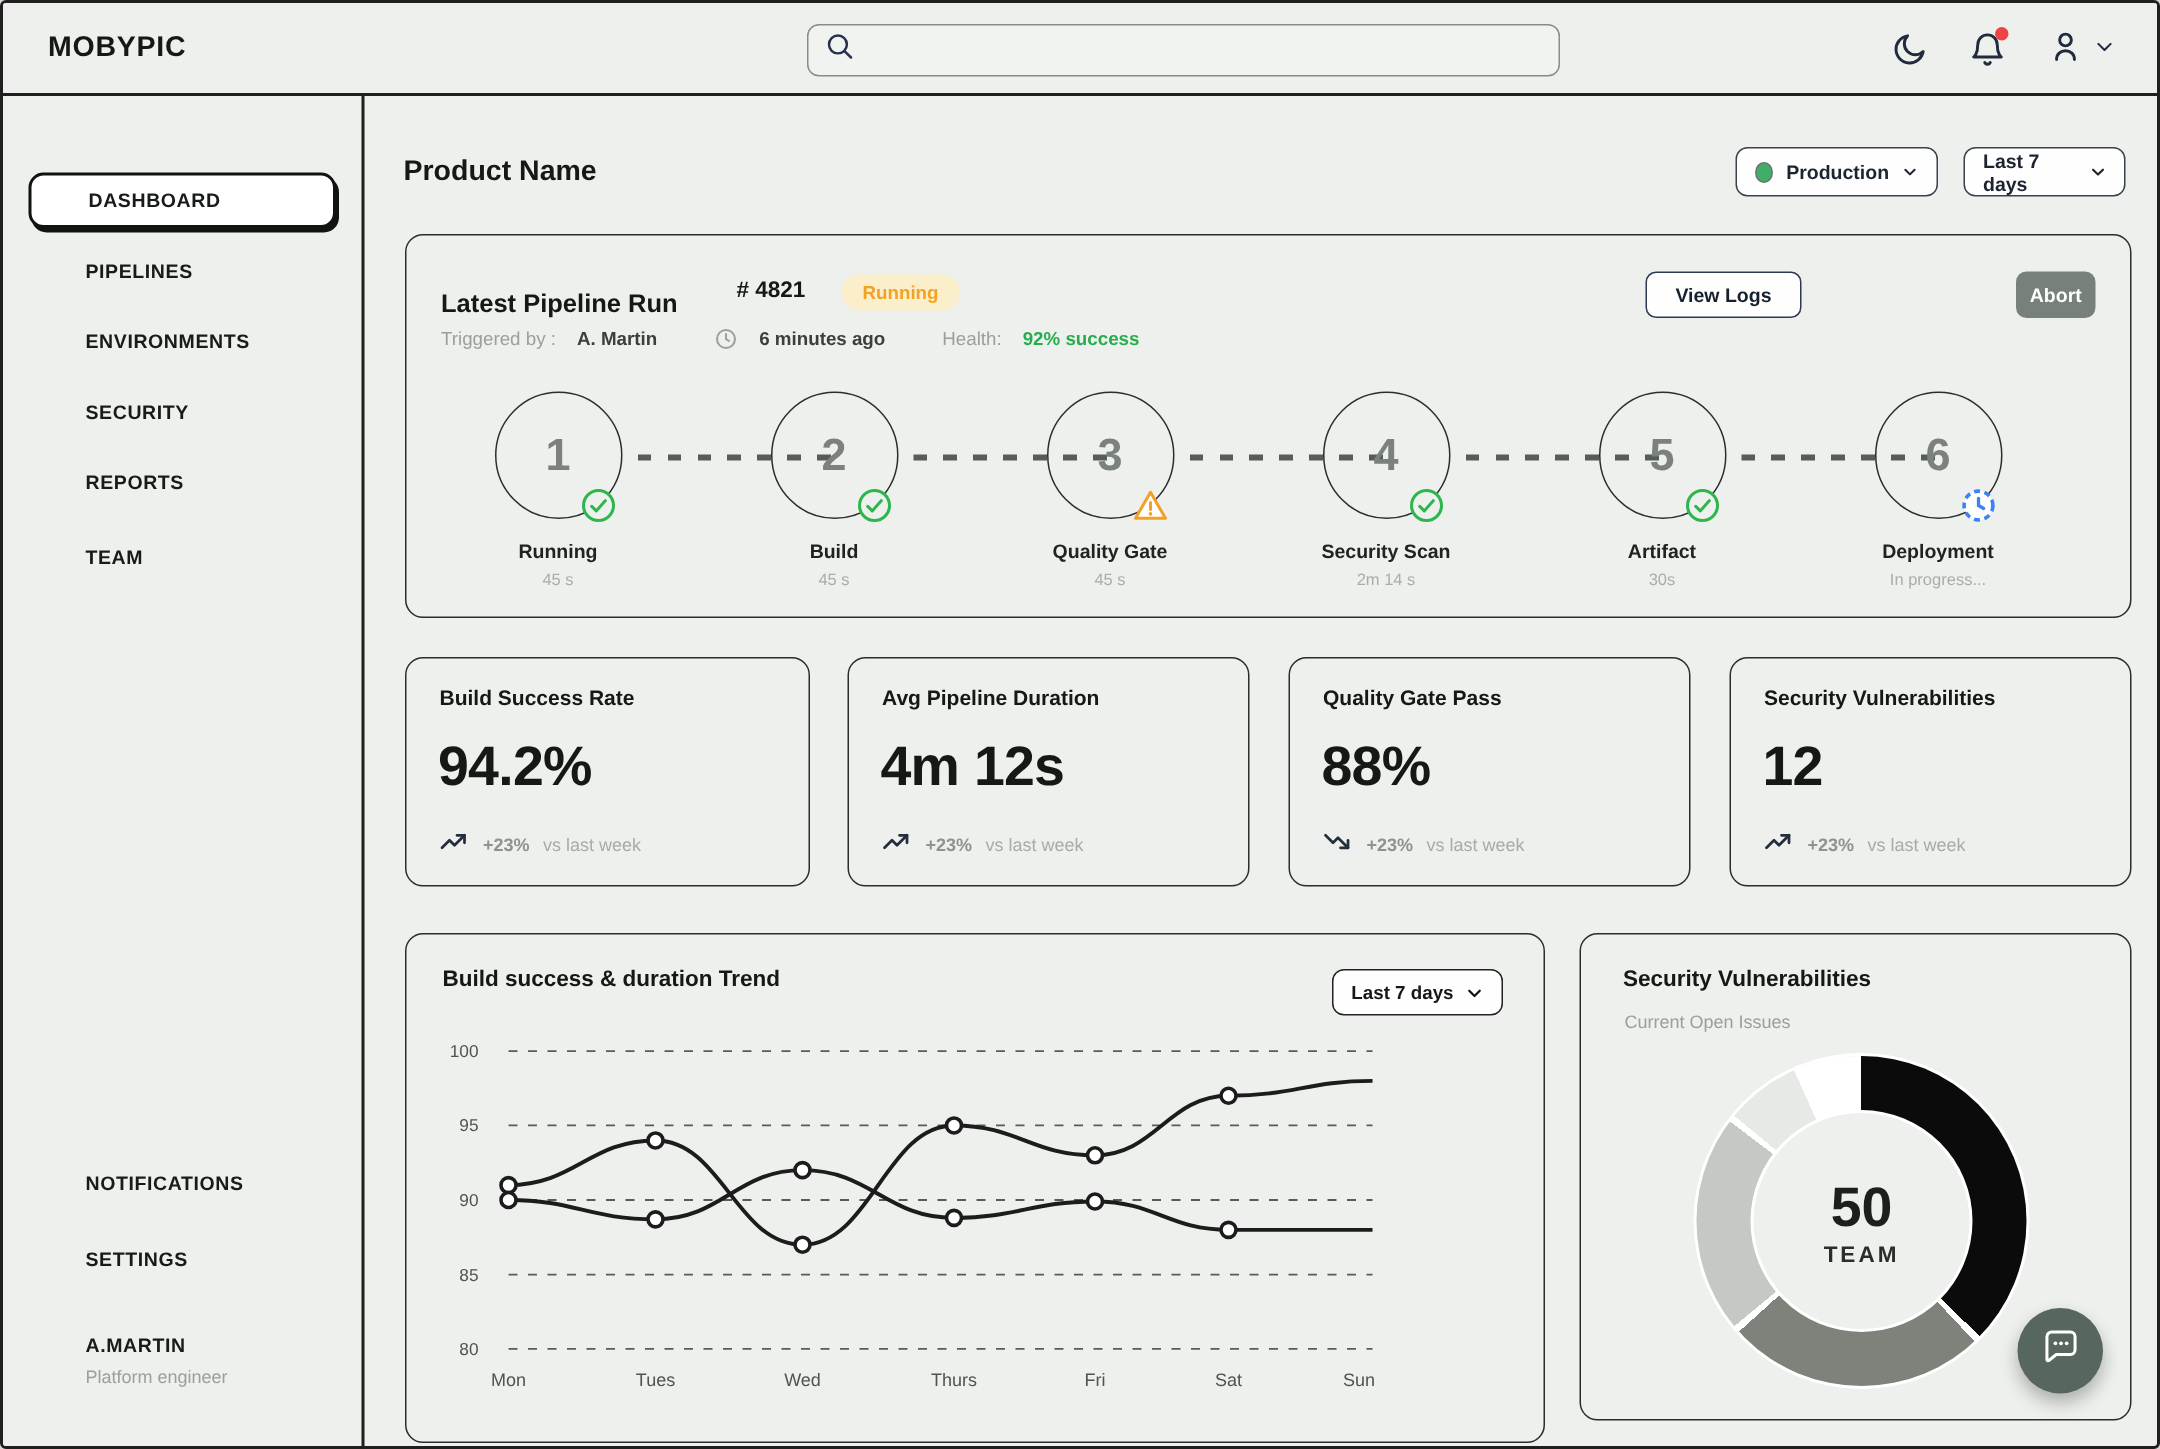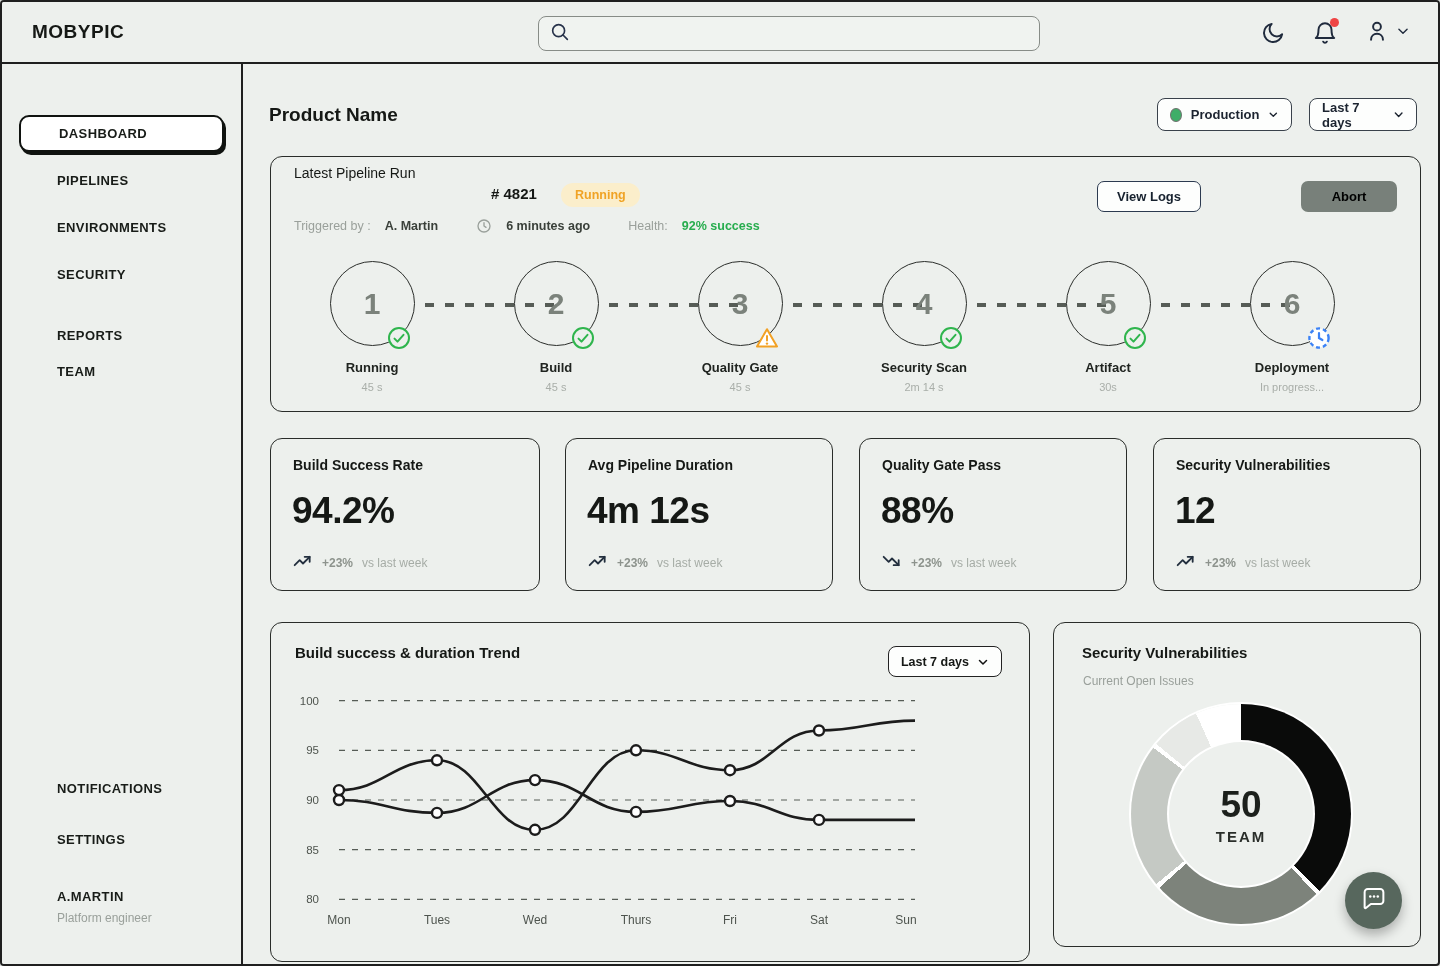--- a/index.html
+++ b/index.html
@@ -28,31 +28,31 @@
   .pill-select { position:absolute; height:33px; background:#fdfefd; border:1.4px solid #39414b; border-radius:8px; display:flex; align-items:center; gap:9px; padding:0 12px; font-size:13px; font-weight:700; color:#1c2430; cursor:pointer; }
   .env-select { left:1155px; top:96px; width:135px; }
   .range-select { left:1307px; top:96px; width:108px; }
   .greendot { width:14px; height:14px; border-radius:50%; background:#3fae68; border:1px solid #6e756f; }
 
   
   .card { position:absolute; background:#edf0ed; border:1.4px solid #2a2d2a; border-radius:12px; }
 
   
   .pipeline-card { left:268px; top:154px; width:1151px; height:256px; }
-  .pl-title { position:absolute; left:23px; top:8px; font-size:14px; font-weight:400; }
+  .pl-title { position:absolute; left:23px; top:36px; font-size:17px; font-weight:700; }
   .pl-runid { position:absolute; left:220px; top:28px; font-size:15px; font-weight:700; }
   .pl-status { position:absolute; left:290px; top:26px; background:#fbeecb; color:#f0a325; font-size:12.5px; font-weight:700; padding:5px 14px; border-radius:12px; }
   .pl-meta { position:absolute; left:23px; top:61px; display:flex; align-items:center; font-size:12.5px; }
   .gray { color:#9aa09b; }
   .pl-meta .sep { width:14px; }
   .pl-meta .bigsep { width:38px; }
   .green { color:#27ad4e; font-weight:700; }
   .btn { position:absolute; top:24px; height:31px; border-radius:7px; font-size:13px; font-weight:700; display:flex; align-items:center; justify-content:center; cursor:pointer; font-family:inherit; }
   .btn-viewlogs { right:219px; width:104px; background:#fdfefd; border:1.4px solid #2c3a50; color:#16212e; }
-  .btn-abort { right:23px; width:96px; background:#78807a; border:none; color:#000000; }
+  .btn-abort { right:23px; width:53px; background:#78807a; border:none; color:#ffffff; }
 
   .stages { position:absolute; left:0; top:104px; width:100%; height:150px; }
   .stage { position:absolute; width:160px; top:0; text-align:center; }
   .stage-circle { position:relative; width:85px; height:85px; margin:0 auto; border:1.4px solid #2b2e2b; border-radius:50%; display:flex; align-items:center; justify-content:center; font-size:30px; font-weight:700; color:#7b827b; }
   .stage-badge { position:absolute; right:3px; bottom:-2px; width:24px; height:24px; }
   .stage-name { margin-top:14px; font-size:13px; font-weight:700; color:#202420; }
   .stage-dur { margin-top:6px; font-size:11px; color:#a9aea9; }
   .connector { position:absolute; top:42px; height:4px; background:repeating-linear-gradient(90deg,#565c56 0 9px,transparent 9px 20px); }
 
   
@@ -134,21 +134,21 @@
       </div>
     <div class="nav-item" style="top:98px">
         <span>PIPELINES</span>
       </div>
     <div class="nav-item" style="top:145px">
         <span>ENVIRONMENTS</span>
       </div>
     <div class="nav-item" style="top:192px">
         <span>SECURITY</span>
       </div>
-    <div class="nav-item" style="top:253px">
+    <div class="nav-item" style="top:239px">
         <span>REPORTS</span>
       </div>
     <div class="nav-item" style="top:289px">
         <span>TEAM</span>
       </div>
 
     <div class="nav-item" style="top:706px">
         <span>NOTIFICATIONS</span>
       </div>
     <div class="nav-item" style="top:757px">

